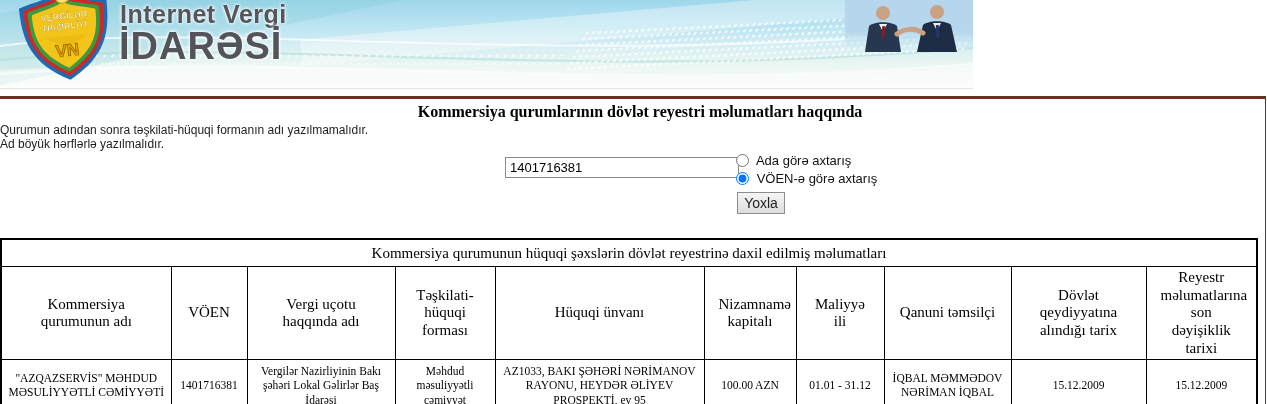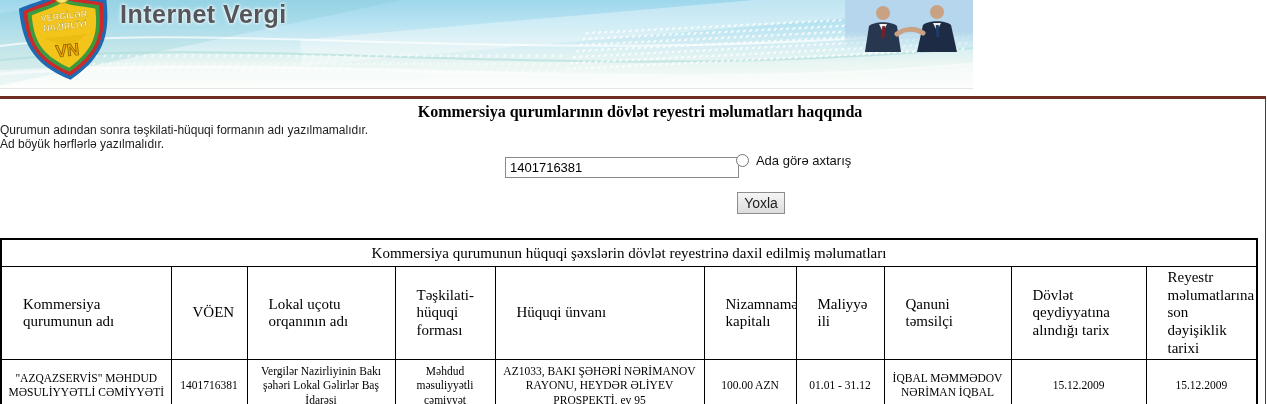--- a/index.html
+++ b/index.html
@@ -52,21 +52,21 @@
     background:linear-gradient(#f5f5f5,#dddddd);border:1px solid #8d8d8d;
     font-size:14px;color:#222;font-family:"Liberation Sans",sans-serif;
   }
   
   table.registry{
     position:absolute;top:139px;left:0;width:1106px;border-collapse:collapse;table-layout:fixed;
     font-family:"Liberation Serif",serif;color:#000;border:2px solid #000;
   }
   table.registry td,table.registry th{border:1px solid #000;overflow:hidden;}
   .tcaption{height:24px;font-size:15px;text-align:center;font-weight:normal;}
-  th.hdr{font-weight:normal;font-size:15px;height:80px;text-align:left;vertical-align:middle;padding:2px 21px;line-height:1.18;}
+  th.hdr{font-weight:normal;font-size:15px;height:80px;text-align:center;vertical-align:middle;padding:2px 14px;line-height:1.18;}
   td.data{font-size:11.5px;height:46px;text-align:center;vertical-align:middle;padding:2px 4px;line-height:1.25;}
 </style>
 </head>
 <body>
 
 <div class="banner">
   <div class="streak s1"></div>
   <div class="streak s2"></div>
   <svg class="wavecurves" width="973" height="88" viewBox="0 0 973 88">
     <path d="M0,46 C220,18 520,70 973,30" fill="none" stroke="rgba(255,255,255,.7)" stroke-width="2"></path>
@@ -83,20 +83,21 @@
     <path d="M50,10 C60,16 78,18 86,21 C86,48 82,66 50,84 C18,66 14,48 14,21 C22,18 40,16 50,10 Z" fill="#3a9a3d"></path>
     <path d="M50,14 C59,19 75,21 82,24 C82,48 78,63 50,80 C22,63 18,48 18,24 C25,21 41,19 50,14 Z" fill="#f3c51a"></path>
     <circle cx="50" cy="8" r="7" fill="#f8e27a" stroke="#caa312" stroke-width="1"></circle>
     <text x="50" y="31" text-anchor="middle" font-family="Liberation Sans, sans-serif" font-size="9" font-weight="bold" fill="#fffbe2" stroke="#b08c00" stroke-width="0.3">VERGİLƏR</text>
     <text x="50" y="41" text-anchor="middle" font-family="Liberation Sans, sans-serif" font-size="9" font-weight="bold" fill="#fffbe2" stroke="#b08c00" stroke-width="0.3">NAZİRLİYİ</text>
     <path d="M28,48 H72 L50,60 Z" fill="#e6b50e" opacity="0.55"></path>
     <text x="50" y="68" text-anchor="middle" font-family="Liberation Sans, sans-serif" font-size="17" font-weight="bold" fill="#f5a800" stroke="#8a6400" stroke-width="0.8">VN</text>
   </svg>
 
   <div class="banner-title1">Internet Vergi</div>
+  <div class="banner-title2">İDARƏSİ</div>
 
   <svg class="photo" width="128" height="52" viewBox="0 0 128 52">
     <defs>
       <linearGradient id="fade" x1="0" y1="0" x2="0" y2="1">
         <stop offset="0.6" stop-color="#b5d6ec"></stop>
           <stop offset="1" stop-color="#cfe9f0" stop-opacity="0"></stop>
       </linearGradient>
     </defs>
     <rect width="128" height="52" fill="url(#fade)"></rect>
     <circle cx="38" cy="13" r="7" fill="#c9a183"></circle>
@@ -115,20 +116,24 @@
   <div class="form-title">Kommersiya qurumlarının dövlət reyestri məlumatları haqqında</div>
   <div class="form-note">Qurumun adından sonra təşkilati-hüquqi formanın adı yazılmamalıdır.</div>
   <div class="form-note">Ad böyük hərflərlə yazılmalıdır.</div>
 
   <input class="search-input" type="text" value="1401716381" style="">
 
   <div class="radio-line r1">
     <input type="radio" name="searchType" style="">
     <span>Ada görə axtarış</span>
   </div>
+  <div class="radio-line r2">
+    <input type="radio" name="searchType" checked="checked" style="">
+    <span>VÖEN-ə görə axtarış</span>
+  </div>
 
   <button class="submit-btn">Yoxla</button>
 
   <table class="registry">
     <colgroup>
       <col style="width:170px">
         <col style="width:76px">
         <col style="width:148px">
         <col style="width:100px">
       <col style="width:209px">
@@ -138,21 +143,21 @@
       <col style="width:135px">
         <col style="width:111px">
     </colgroup>
     <tbody>
         <tr>
       <td class="tcaption" colspan="10">Kommersiya qurumunun hüquqi şəxslərin dövlət reyestrinə daxil edilmiş məlumatları</td>
     </tr>
     <tr>
       <th class="hdr">Kommersiya qurumunun adı</th>
       <th class="hdr">VÖEN</th>
-      <th class="hdr">Lokal uçotu orqanının adı</th>
+      <th class="hdr">Vergi uçotu haqqında adı</th>
       <th class="hdr">Təşkilati-hüquqi forması</th>
       <th class="hdr">Hüquqi ünvanı</th>
       <th class="hdr">Nizamnamə kapitalı</th>
       <th class="hdr">Maliyyə ili</th>
       <th class="hdr">Qanuni təmsilçi</th>
       <th class="hdr">Dövlət qeydiyyatına alındığı tarix</th>
       <th class="hdr">Reyestr məlumatlarına son dəyişiklik tarixi</th>
     </tr>
     <tr>
       <td class="data">"AZQAZSERVİS" MƏHDUD MƏSULİYYƏTLİ CƏMİYYƏTİ</td>

